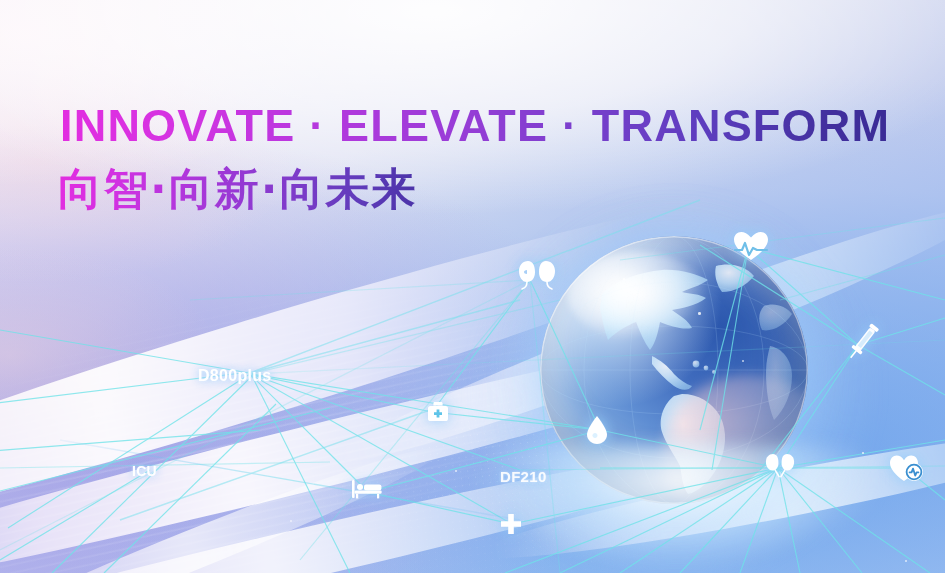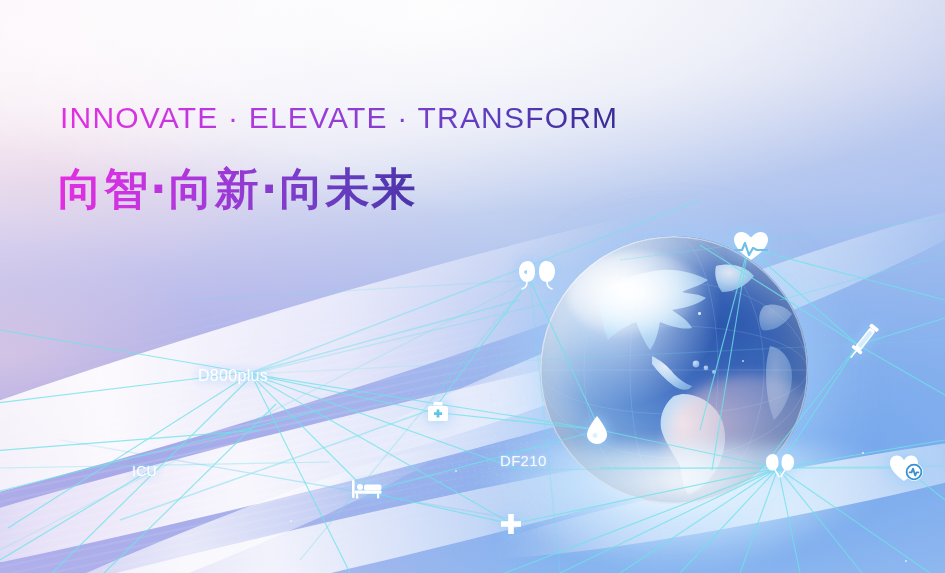--- a/index.html
+++ b/index.html
@@ -186,36 +186,36 @@
   .icon{
     position:absolute;
     filter:drop-shadow(0 0 7px rgba(150,205,250,.95));
     pointer-events:none;
   }
 
   
   .netlabel{
     position:absolute;
     color:#ffffff;
-    font-weight:normal;
+    font-weight:bold;
     letter-spacing:.3px;
     text-shadow:0 0 9px rgba(120,185,250,.9), 0 0 3px rgba(255,255,255,.7);
     white-space:nowrap;
     pointer-events:none;
   }
   #label-d800{ left:198px; top:367px; font-size:16px; }
   #label-icu { left:132px; top:463px; font-size:14px; }
-  #label-df210{ left:500px; top:452px; font-size:15px; opacity:.92;text-align:right; }
+  #label-df210{ left:500px; top:468px; font-size:15px; opacity:.92;text-align:right; }
 
   
   .headline{
     position:absolute;
     left:60px; top:103px;
-    font-size:30px;
-    font-weight:normal;
+    font-size:45px;
+    font-weight:bold;
     letter-spacing:1.2px;
     line-height:1;
     white-space:nowrap;
     background:linear-gradient(92deg,
        #e22ee0 0%,
        #d533e2 14%,
        #bb37df 28%,
        #9c3cd8 46%,
        #7b3fcd 62%,
        #5c3dbe 78%,

